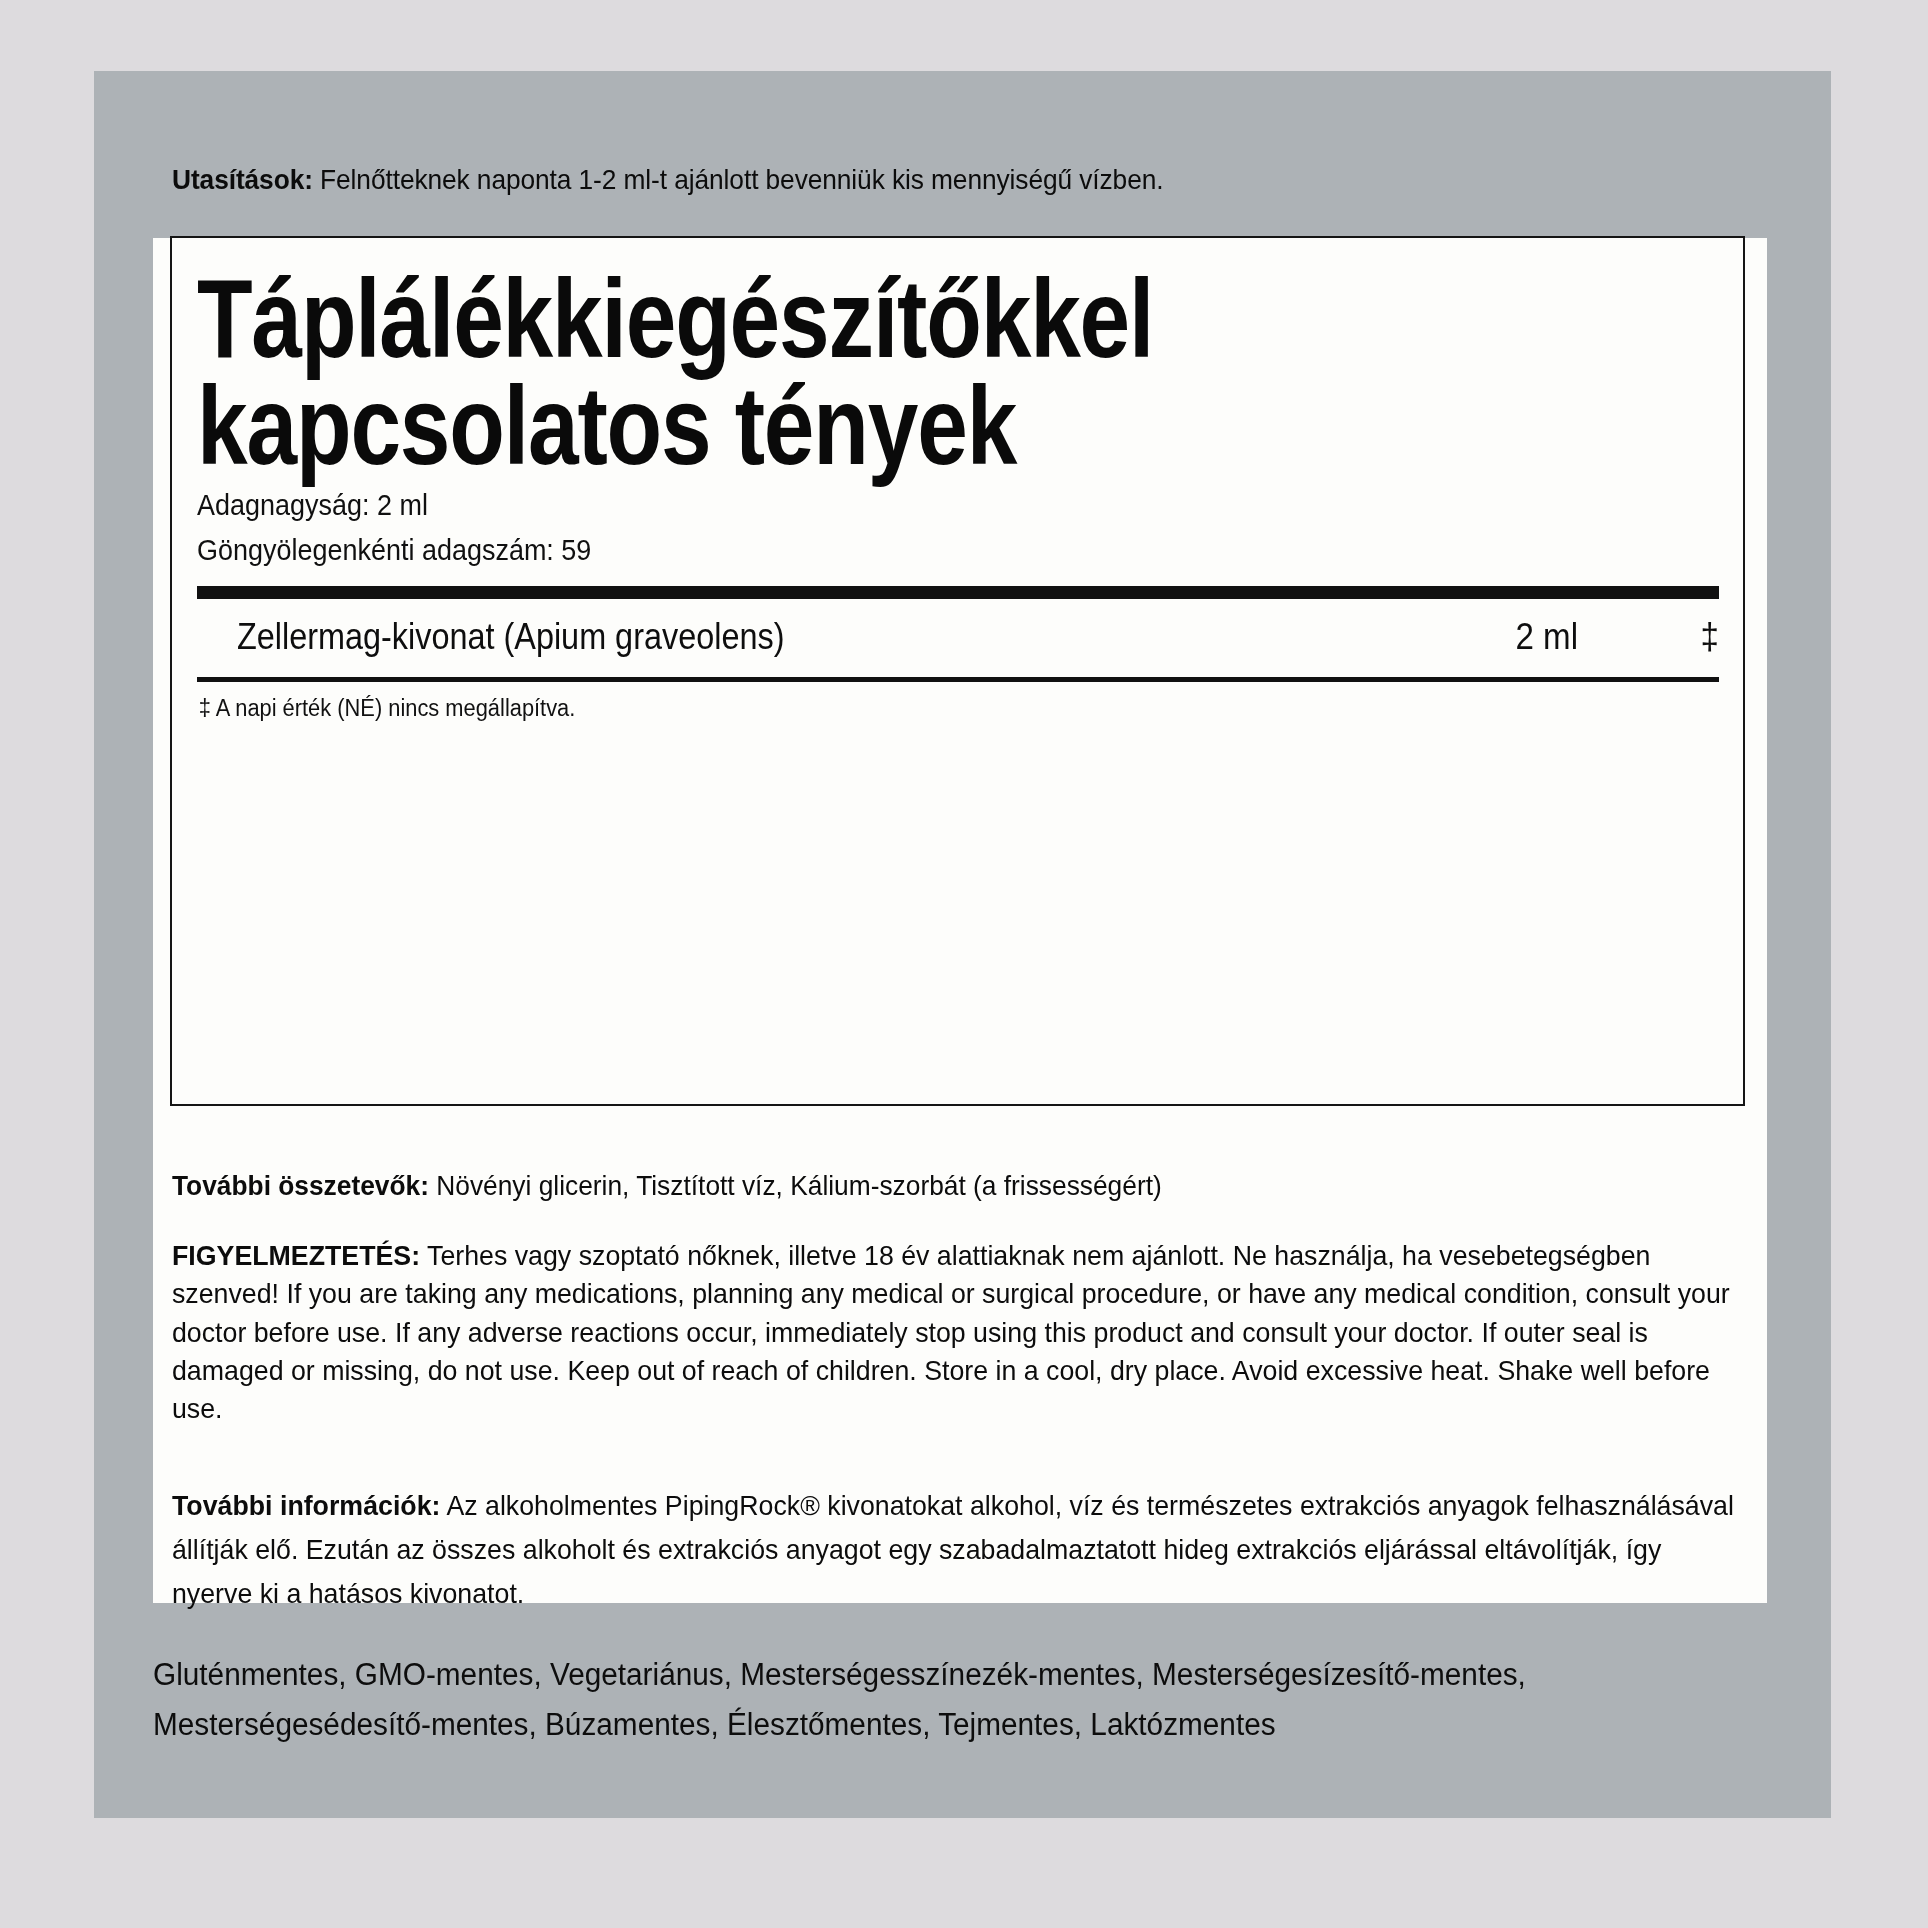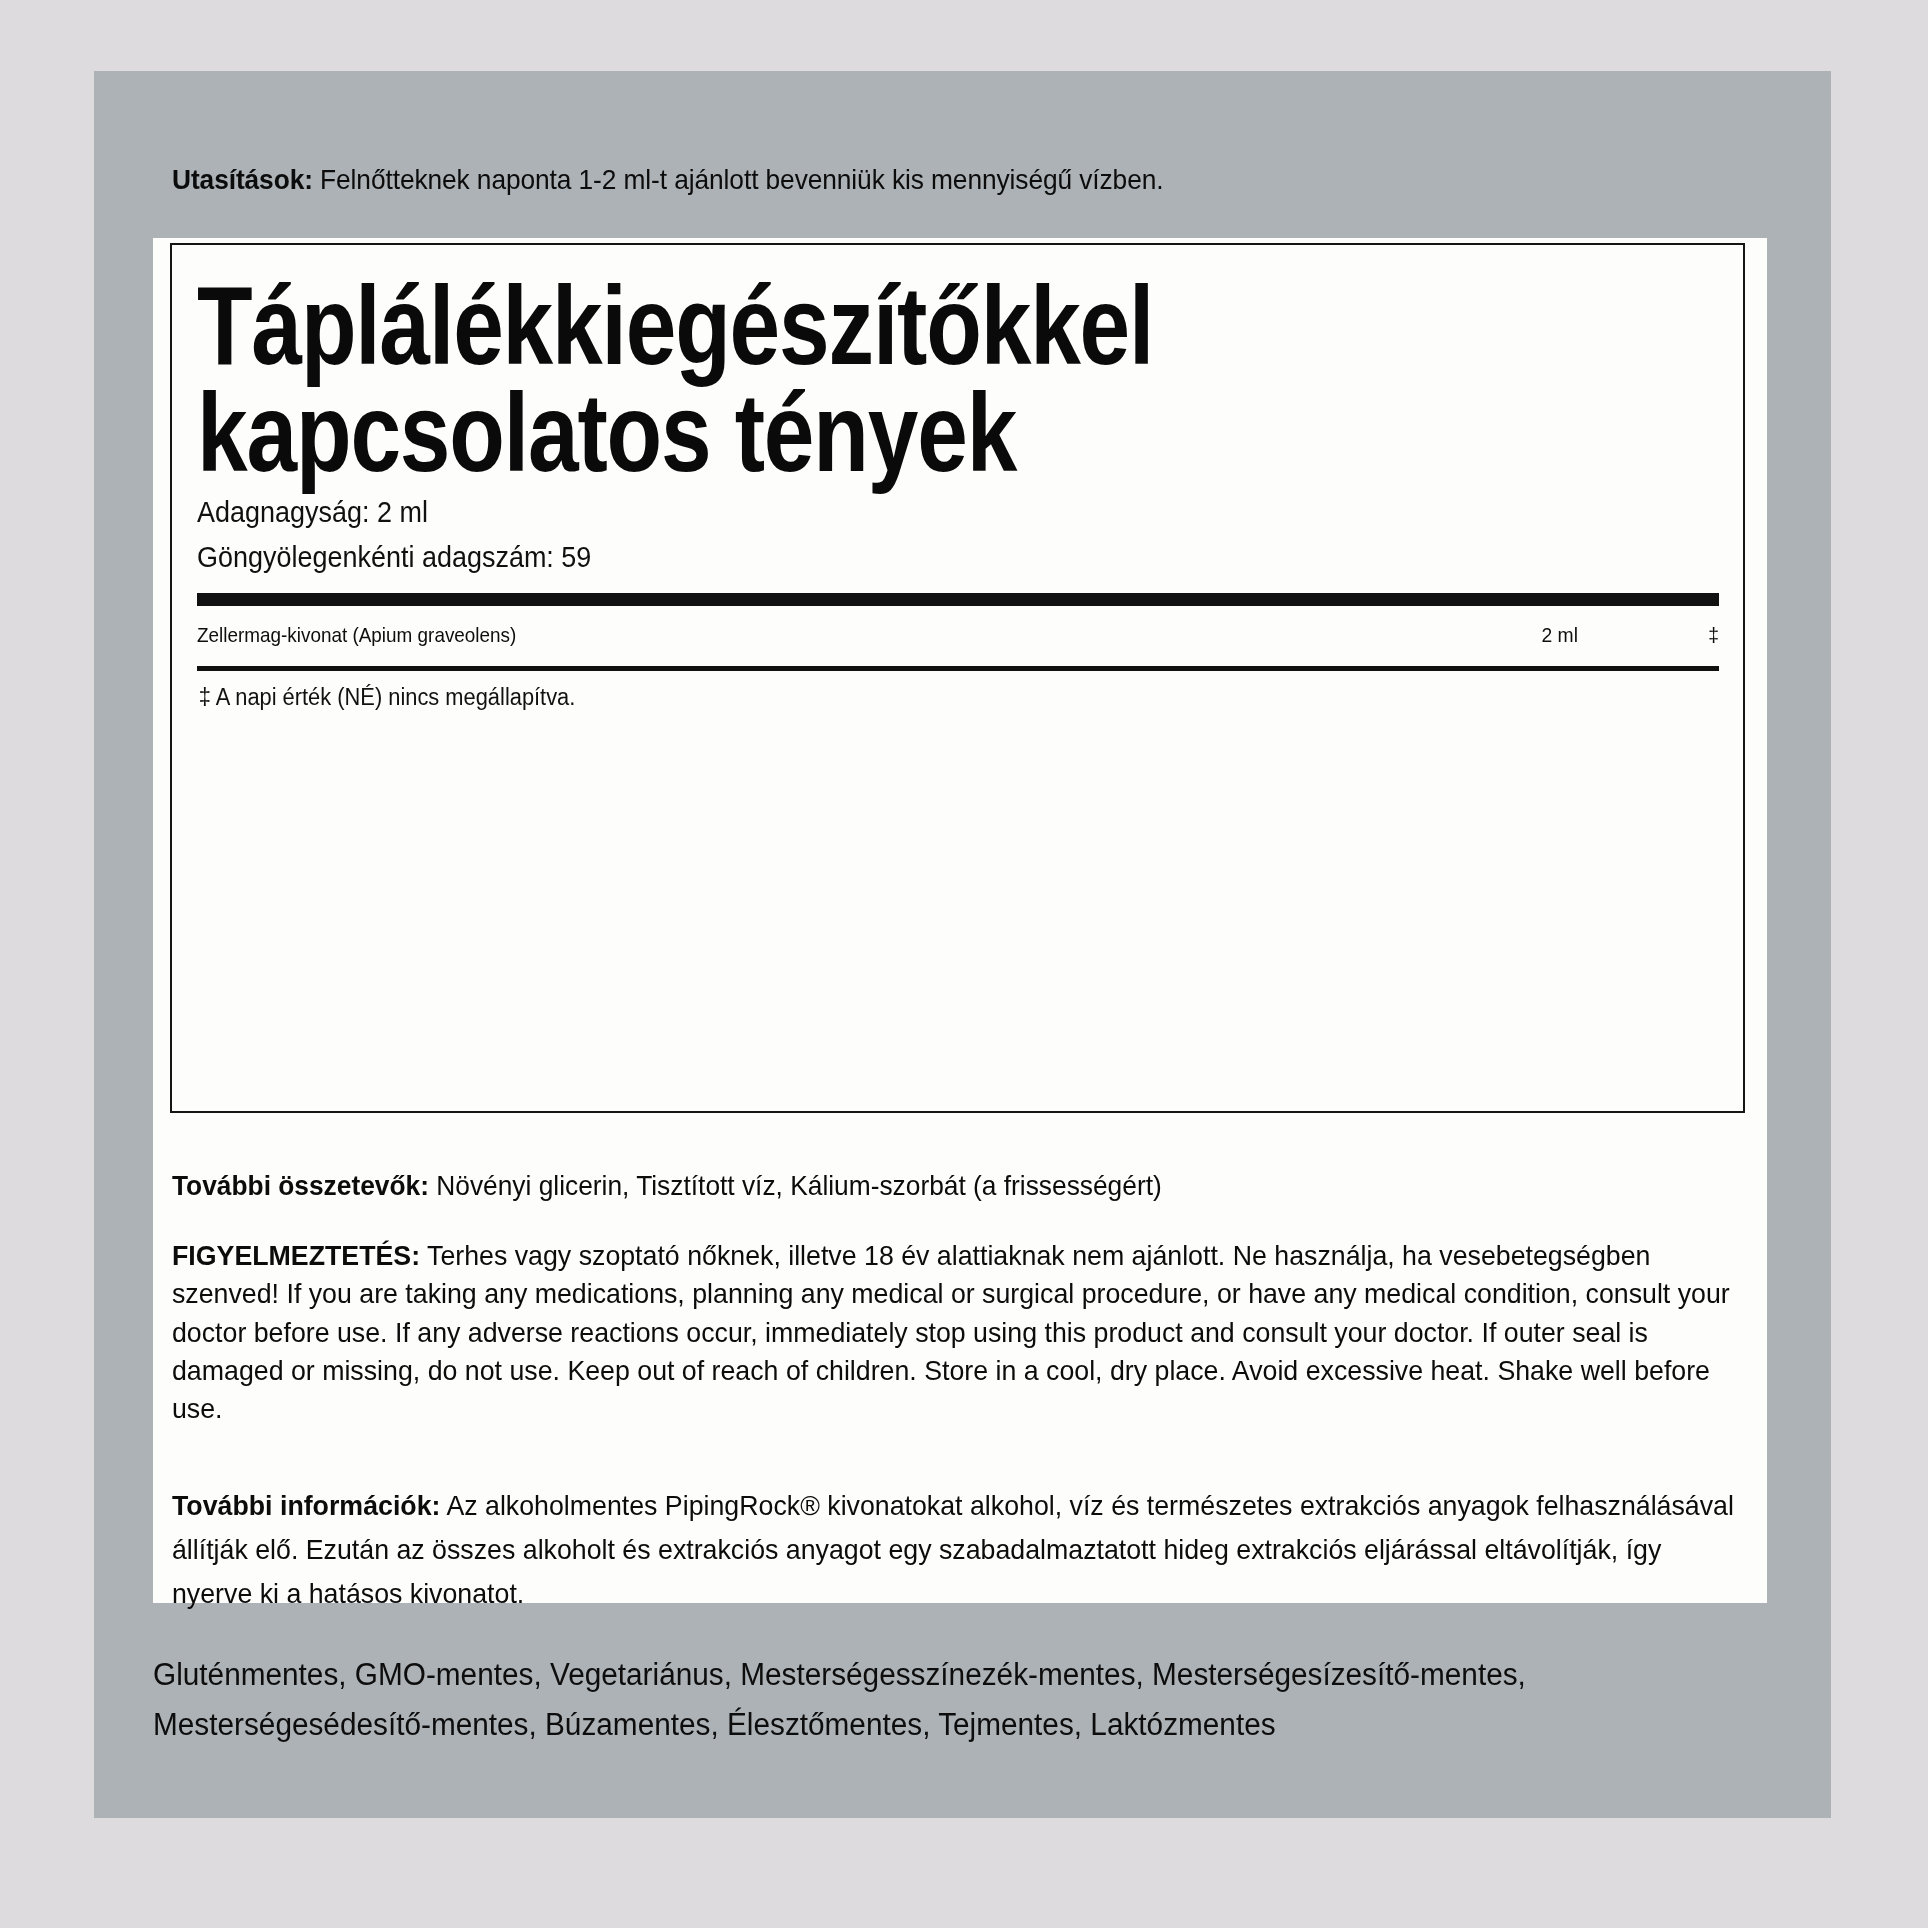--- a/index.html
+++ b/index.html
@@ -56,21 +56,21 @@
     height: 1365px;
     background: #fdfdfb;
     box-sizing: border-box;
     padding: 0;
   }
 
   
   .facts-box {
     position: absolute;
     left: 170px;
-    top: 243px;
+    top: 236px;
     width: 1575px;
     height: 870px;
     border: 2.8px solid #151515;
     background: #fdfdfb;
     box-sizing: border-box;
   }
 
   .facts-inner {
     padding: 28px 24.5px 0 24.5px;
   }
@@ -131,22 +131,23 @@
     text-align: right;
     transform: scaleX(0.9);
     transform-origin: right top;
     white-space: pre-line;
   }
 
   .nutri-row {
     display: flex;
     align-items: flex-end;
     padding: 17px 0 19px 0;
-    font-size: 21px;
+    font-size: 36px;
     color: #0e0e0e;
+    margin-left: 40px;
   }
   .nutri-name {
     flex: 1 1 auto;
     transform: scaleX(0.9);
     transform-origin: left center;
     white-space: nowrap;
   }
   .nutri-amount {
     width: 217px;
     text-align: right;

